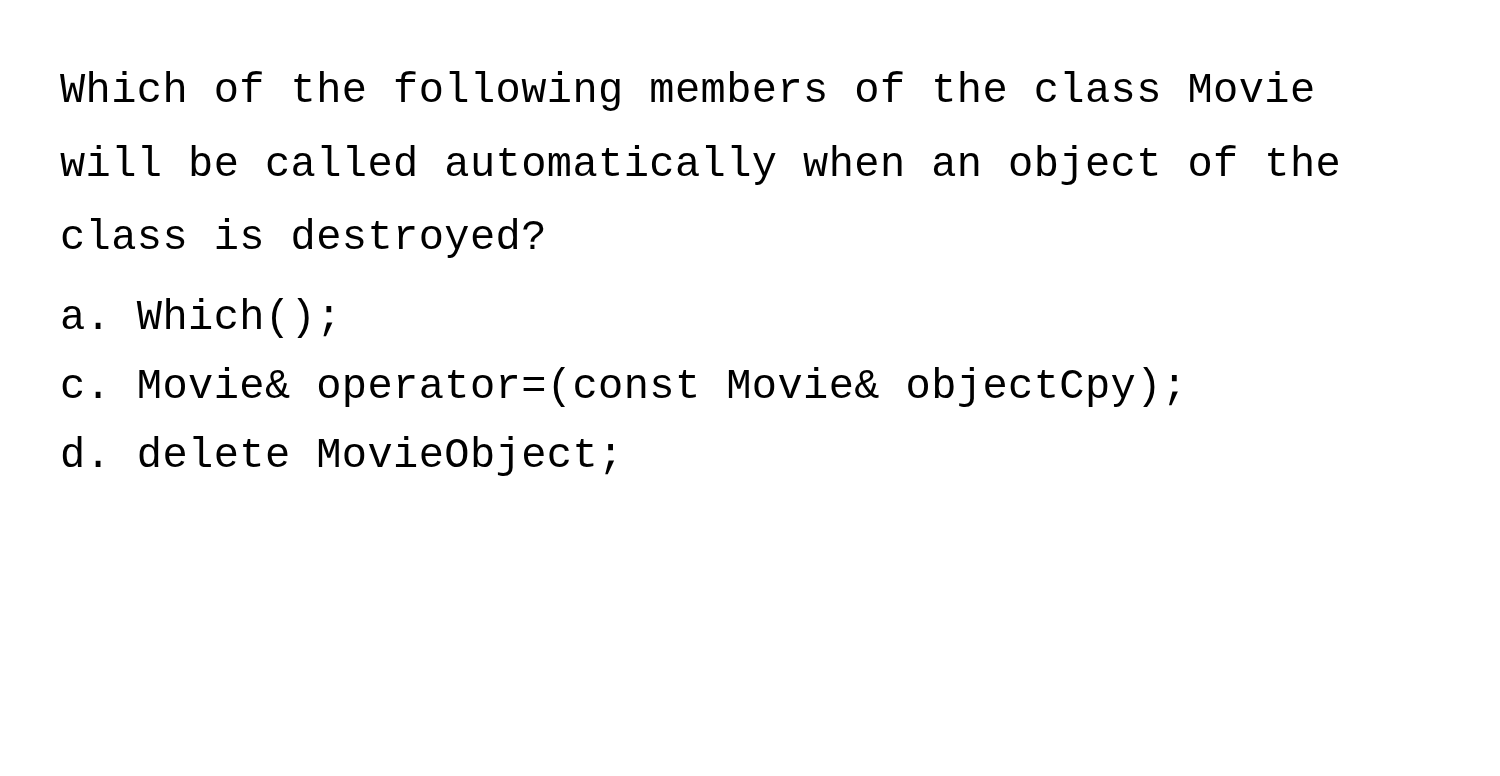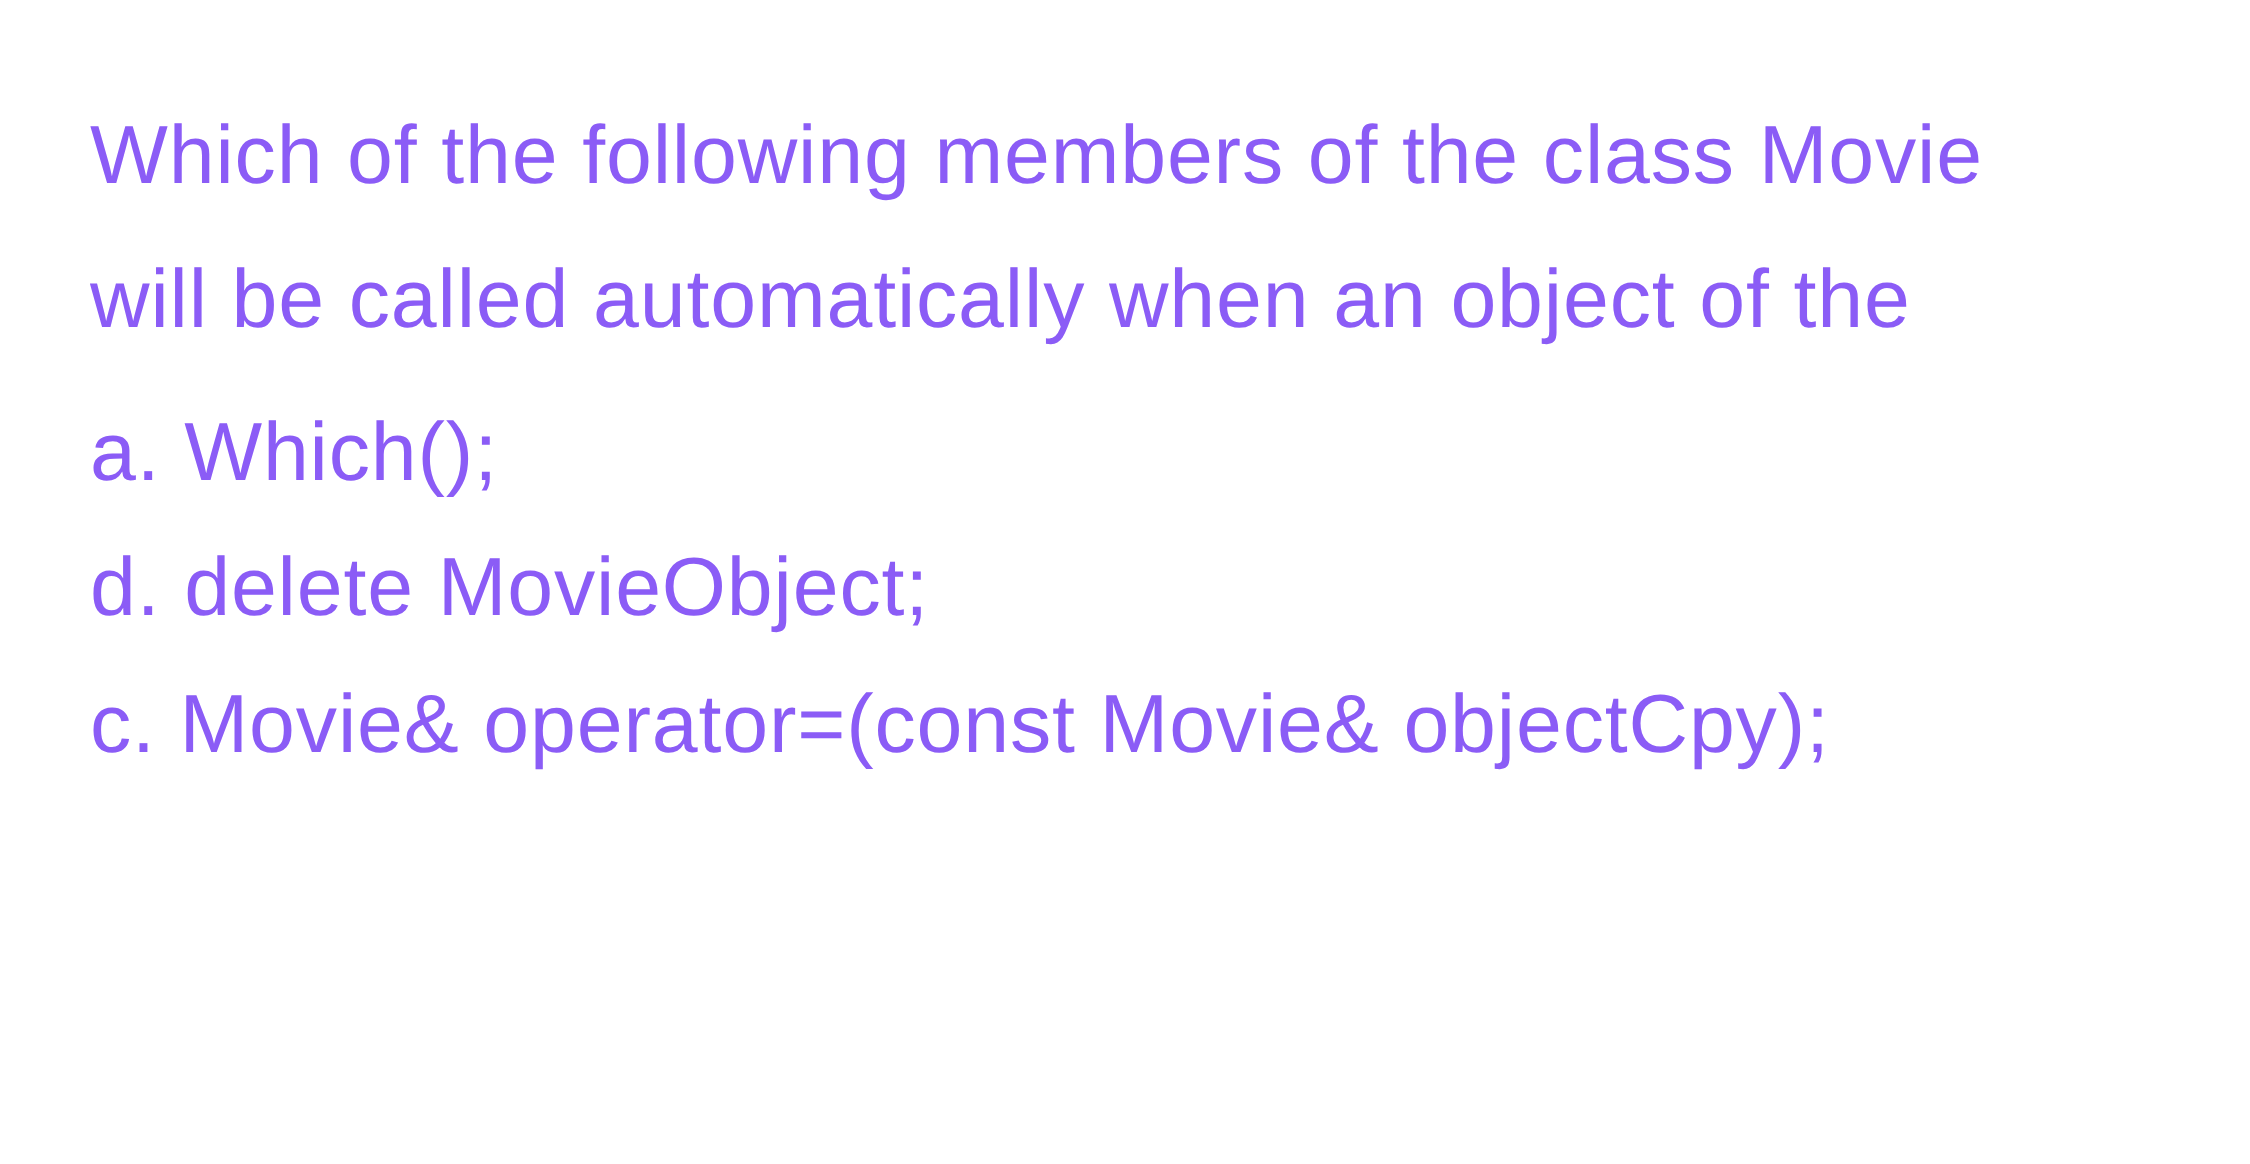--- a/index.html
+++ b/index.html
@@ -8,36 +8,38 @@
       box-sizing: border-box;
     }
     body {
       width: 1500px;
       height: 776px;
       background: #ffffff;
       font-family: -apple-system, BlinkMacSystemFont, 'Segoe UI', Helvetica, Arial, sans-serif;
       padding: 55px 60px;
     }
     .content {
-      font-size: 55px;
+      font-size: 42px;
       line-height: 1.75;
-      color: #8b5cf6;
+      color: #000000;
       letter-spacing: 0.01em;
+      font-family: Liberation Mono, monospace;
     }
     .question {
       margin-bottom: 8px;
     }
     .option {
       line-height: 1.65;
     }
   </style>
 </head>
 <body>
 
 <div class="content">
   <div class="question">
     <div>Which of the following members of the class Movie</div>
     <div>will be called automatically when an object of the</div>
+    <div>class is destroyed?</div>
   </div>
   <div class="option">a. Which();</div>
+  <div class="option">c. Movie&amp; operator=(const Movie&amp; objectCpy);</div>
   <div class="option">d. delete MovieObject;</div>
-  <div class="option">c. Movie&amp; operator=(const Movie&amp; objectCpy);</div>
 </div>
 
 </body></html>

